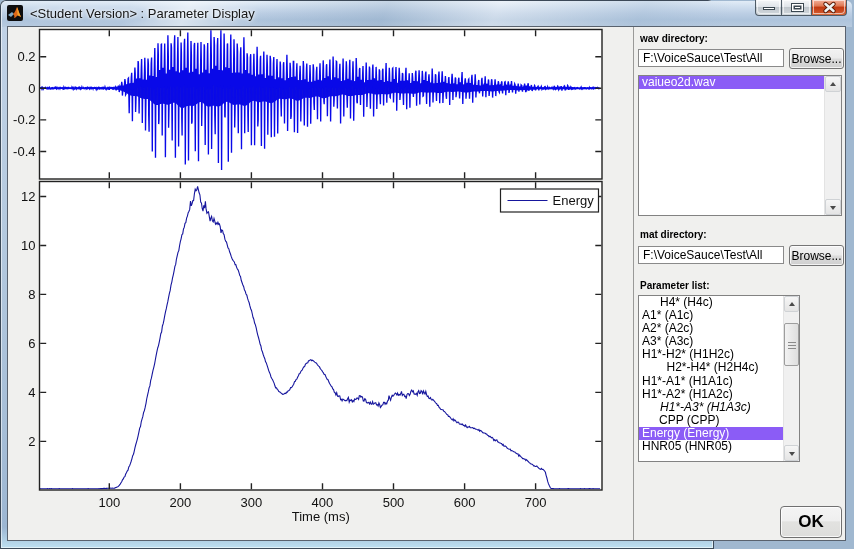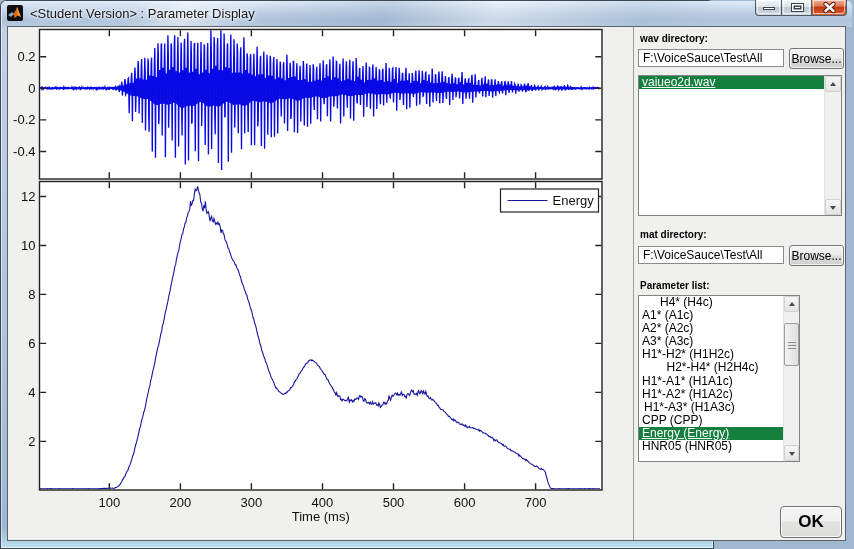--- a/index.html
+++ b/index.html
@@ -43,21 +43,21 @@
 #vline { position:absolute; left:625px; top:0; width:1px; height:513px; background:#9a9a98; }
 
 
 .lbl { position:absolute; font-size:10px; font-weight:bold; color:#000; }
 .tin { position:absolute; background:#fff; border:1px solid #8a8a8a; font-size:12px; color:#000; padding-left:4px; }
 .tin span{ position:relative; top:1px; }
 .btn { position:absolute; border:1px solid #757575; border-radius:3px;
   background:linear-gradient(180deg,#f2f2f2 0%,#ebebeb 48%,#dbdbdb 52%,#cfcfcf 100%);
   font-size:12px; color:#000; text-align:center; box-shadow:inset 0 0 0 1px rgba(255,255,255,.75); }
 .listbox { position:absolute; background:#fff; border:1px solid #828282; }
-.sel { background:#15803d; color:#fff;text-decoration:underline; }
+.sel { background:#8b5cf6; color:#fff; }
 .scroll { position:absolute; top:0; bottom:0; right:0; width:17px; background:#f0f0f0; border-left:1px solid #e3e3e3; }
 .sbtn { position:absolute; left:0; width:16px; height:16px; background:linear-gradient(180deg,#f6f6f6,#e4e4e4); border:1px solid #cfd2d5; border-radius:2px; }
 .arr { width:0; height:0; position:absolute; }
 .arr.up { left:4px; top:5px; border-left:3.5px solid transparent; border-right:3.5px solid transparent; border-bottom:4.5px solid #4a4a4a; }
 .arr.dn { left:4px; top:6px; border-left:3.5px solid transparent; border-right:3.5px solid transparent; border-top:4.5px solid #4a4a4a; }
 .thumb { position:absolute; left:0; width:16px; background:linear-gradient(90deg,#f2f2f2,#dedede); border:1px solid #9d9d9d; border-radius:2px; }
 .grip { position:absolute; left:3px; width:8px; height:1px; background:#8a8a8a; }
 
 #okbtn { position:absolute; left:772px; top:479px; width:62px; height:32px; border:1px solid #707070; border-radius:4px;
   background:linear-gradient(180deg,#f4f4f4 0%,#efefef 45%,#e2e2e0 50%,#dddddb 100%);
@@ -171,22 +171,22 @@
     <div class="listbox" style="left:630px; top:268px; width:162px; height:167px; font-size:12px; overflow:hidden;">
       <div style="position:absolute; left:0; top:0; right:16px;">
         <div style="height:13.1px; line-height:13.2px; padding-left:21px;">H4* (H4c)</div>
         <div style="height:13.1px; line-height:13.2px; padding-left:3px;">A1* (A1c)</div>
         <div style="height:13.1px; line-height:13.2px; padding-left:3px;">A2* (A2c)</div>
         <div style="height:13.1px; line-height:13.2px; padding-left:3px;">A3* (A3c)</div>
         <div style="height:13.1px; line-height:13.2px; padding-left:3px;">H1*-H2* (H1H2c)</div>
         <div style="height:13.1px; line-height:13.2px; padding-left:3px;text-align:center;">H2*-H4* (H2H4c)</div>
         <div style="height:13.1px; line-height:13.2px; padding-left:3px;">H1*-A1* (H1A1c)</div>
         <div style="height:13.1px; line-height:13.2px; padding-left:3px;">H1*-A2* (H1A2c)</div>
-        <div style="height:13.1px; line-height:13.2px; padding-left:5px;">H1*-A3* (H1A3c)</div>
-        <div style="height:13.1px; line-height:13.2px; padding-left:3px;">CPP (CPP)</div>
+        <div style="height:13.1px; line-height:13.2px; padding-left:21px;font-style:italic;">H1*-A3* (H1A3c)</div>
+        <div style="height:13.1px; line-height:13.2px; padding-left:20px;">CPP (CPP)</div>
         <div class="sel" style="height:13.1px; line-height:13.2px; padding-left:3px;">Energy (Energy)</div>
         <div style="height:13.1px; line-height:13.2px; padding-left:3px;">HNR05 (HNR05)</div>
       </div>
       <div class="scroll" style="width:16px;">
         <div class="sbtn" style="top:0; width:15px;">
             <div class="arr up"></div>
           </div>
         <div class="sbtn" style="bottom:0; width:15px;">
             <div class="arr dn"></div>
           </div>

